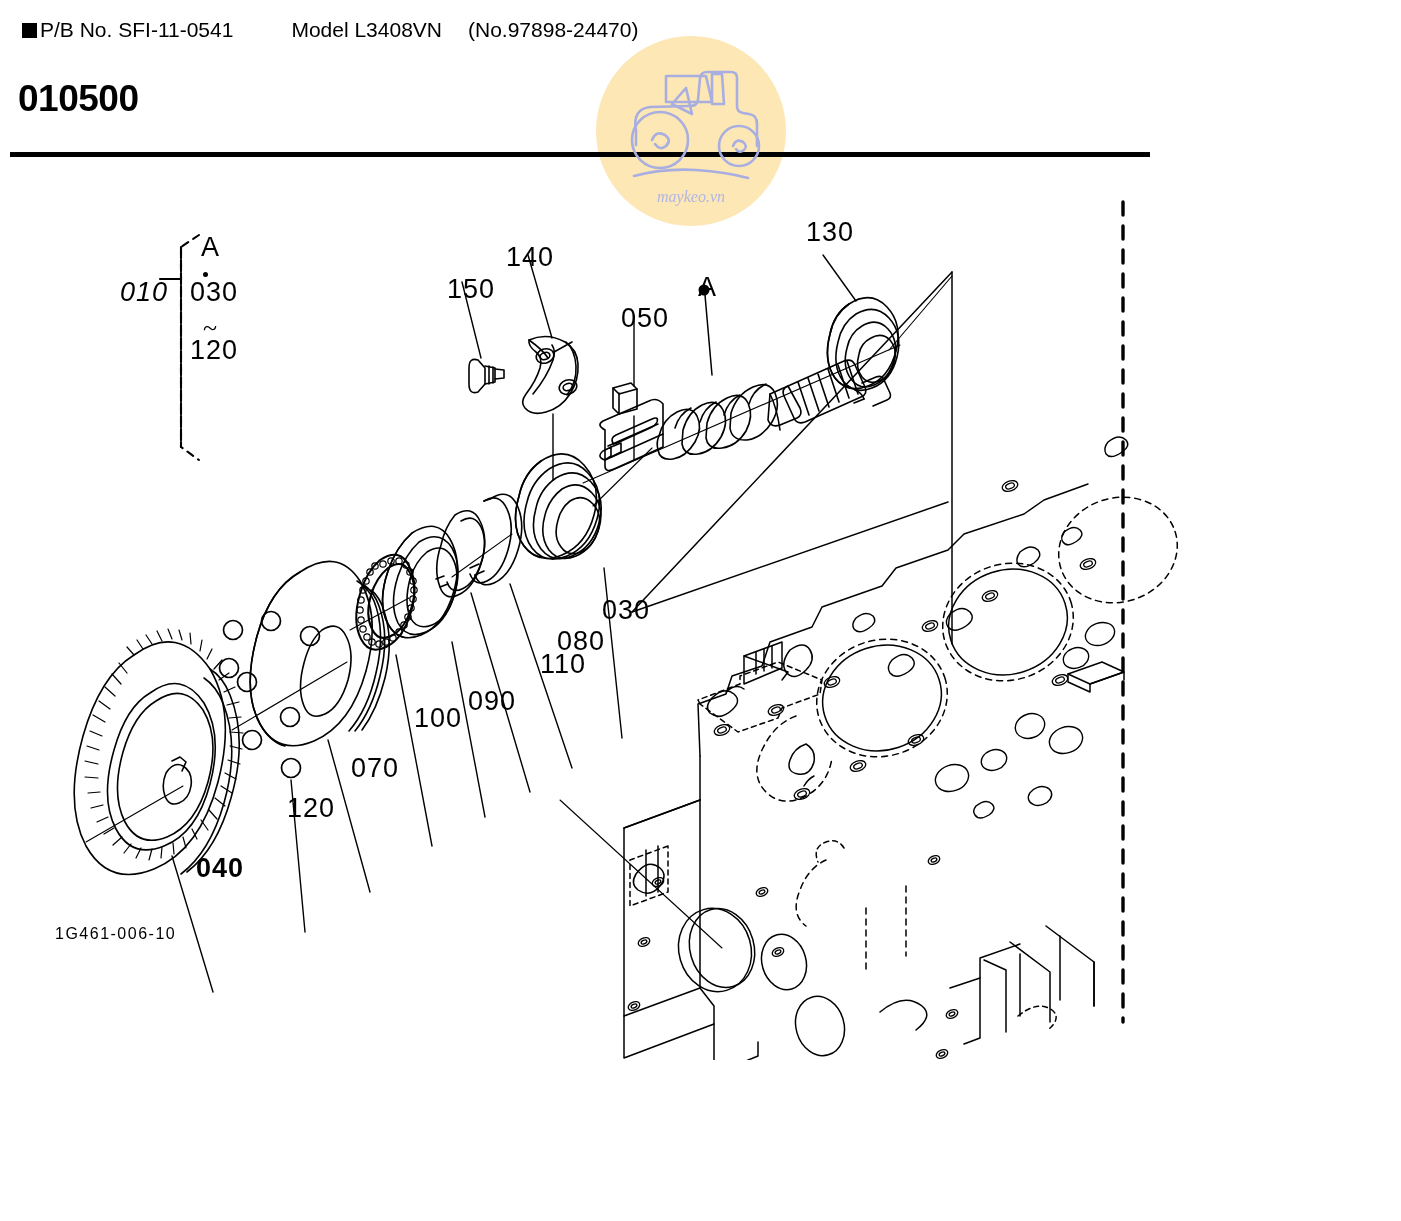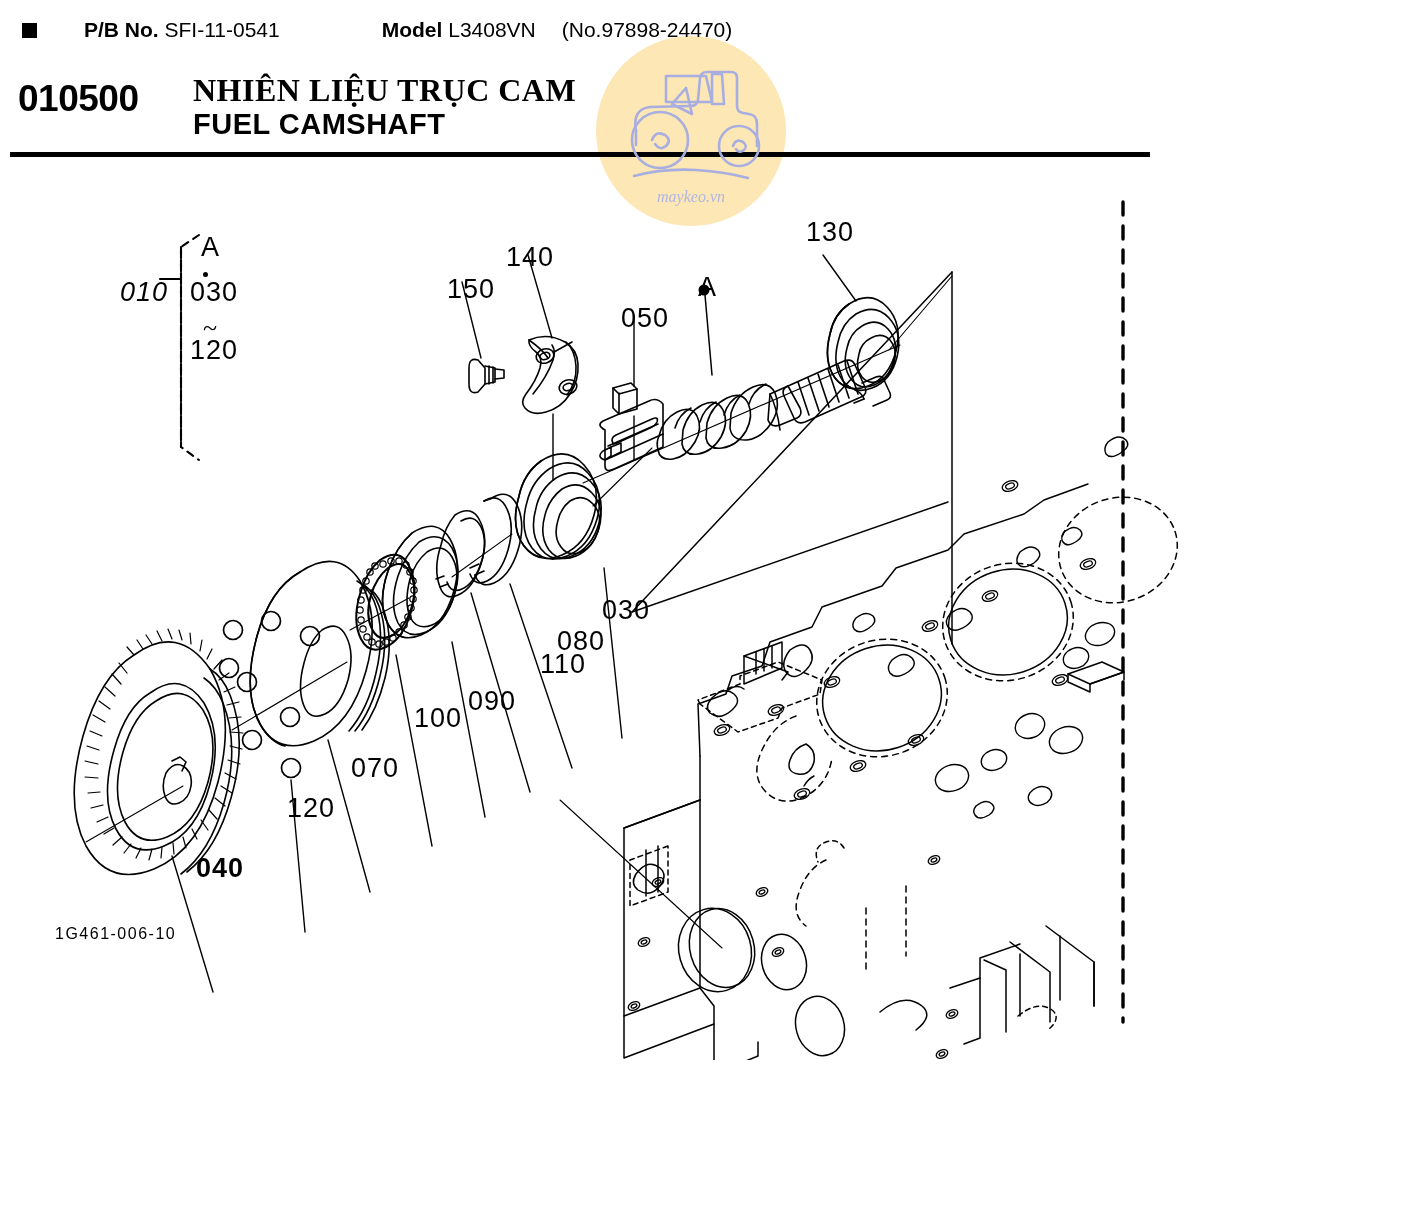--- a/index.html
+++ b/index.html
@@ -15,21 +15,21 @@
 
   
   .hdr-row1 {
     position:absolute; left:22px; top:18px;
     font-size:21px; white-space:nowrap; letter-spacing:0px;
   }
   .sqbullet {
     display:inline-block; width:15px; height:15px; background:#000;
     vertical-align:-1px; margin-right:3px;
   }
-  .b { font-weight:bold;margin-left:44px; }
+  .b { font-weight:normal; }
   .hdr-row1 .gap { display:inline-block; width:58px; }
   .hdr-row1 .gap2 { display:inline-block; width:26px; }
 
   .grp-no {
     position:absolute; left:18px; top:78px;
     font-size:37px; font-weight:bold; letter-spacing:-0.5px;
   }
   .title-vn {
     position:absolute; left:193px; top:72px;
     font-family:"Liberation Serif", serif;
@@ -97,22 +97,20 @@
     <text x="95" y="166" text-anchor="middle" fill="#b1b6e4" font-family="Liberation Serif, serif" font-size="16" font-style="italic">maykeo.vn</text>
   </svg>
 
   <div class="hdr-row1">
     <span class="sqbullet"></span><span class="b">P/B No.</span>
     <span>SFI-11-0541</span><span class="gap"></span><span class="b">Model</span>
     <span>L3408VN</span><span class="gap2"></span><span>(No.97898-24470)</span>
   </div>
 
   <div class="grp-no">010500</div>
-  <div class="title-vn">NHIÊN LIỆU TRỤC CAM</div>
-  <div class="title-en">FUEL CAMSHAFT</div>
   <div class="rule"></div>
 
   <svg class="canvas" viewBox="0 0 1401 900">
     <g fill="none" stroke="#000" stroke-width="1.6" stroke-linejoin="round" stroke-linecap="round">
 
       <line x1="1123" y1="42" x2="1123" y2="862" stroke-width="3.4" stroke-dasharray="13 11"></line>
 
       <g stroke-width="2.1" stroke-dasharray="7 6">
         <path d="M199 75 l-18 12 l0 200 l0 0"></path>
         <path d="M181 87 l0 200 l18 13"></path>

